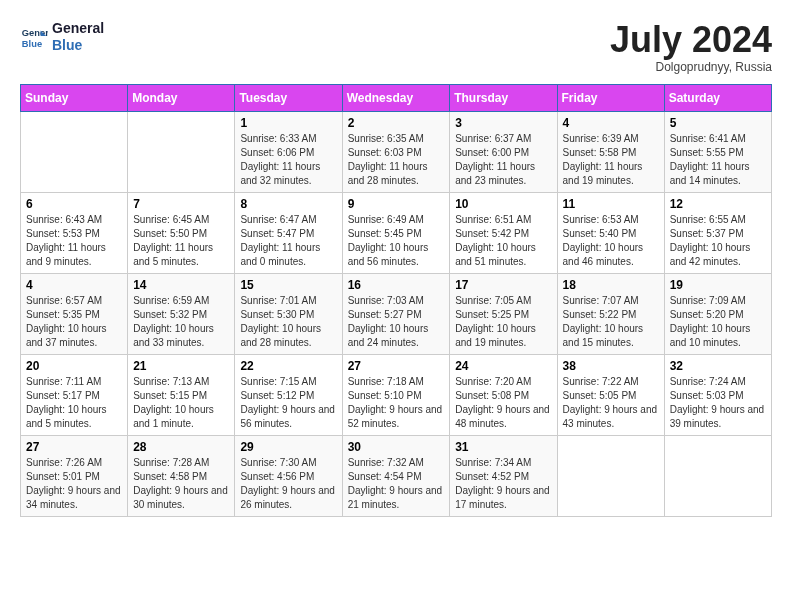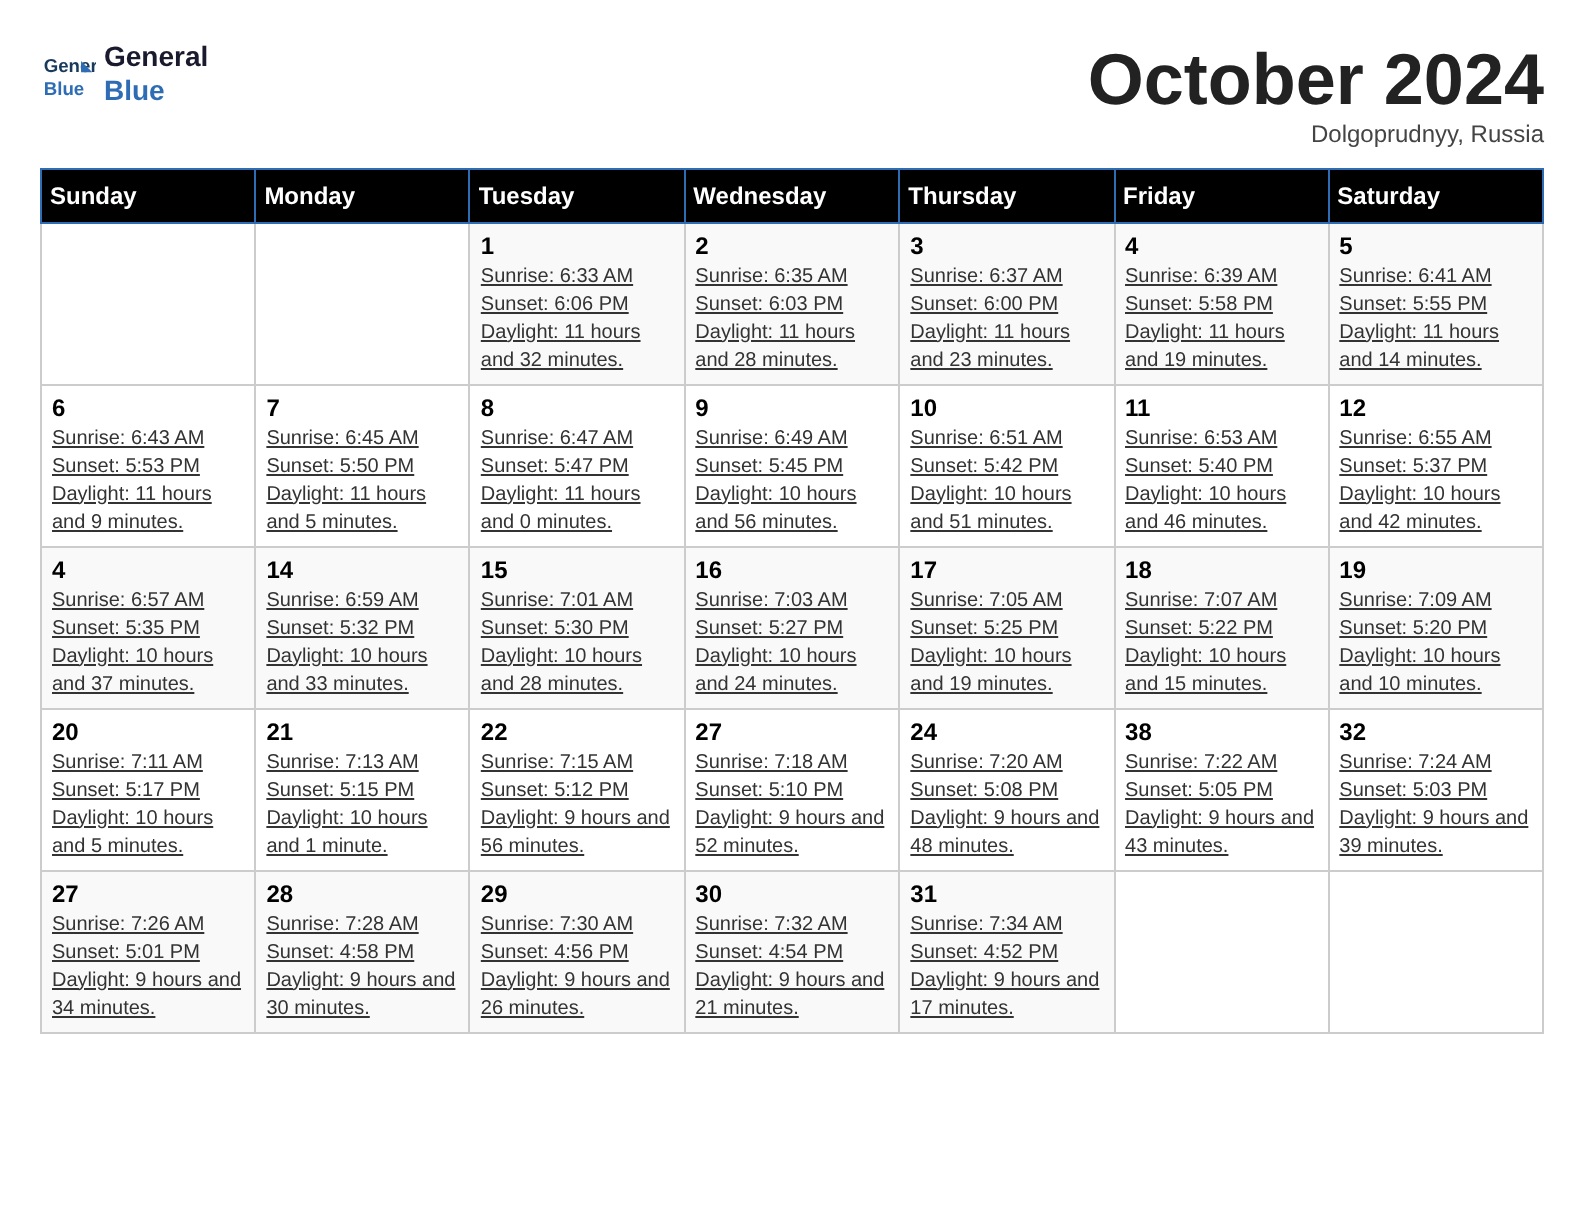--- a/index.html
+++ b/index.html
@@ -46,21 +46,21 @@
     .location-title {
       font-size: 12px;
       color: #444;
     }
     table {
       width: 100%;
       border-collapse: collapse;
       font-size: 11px;
     }
     thead tr th {
-      background-color: #000000;
+      background-color: #d946ef;
       color: #fff;
       padding: 6px 4px;
       text-align: left;
       font-size: 12px;
       font-weight: bold;
       border: 1px solid #2e6db4;
     }
     tbody tr td {
       border: 1px solid #ccc;
       vertical-align: top;
@@ -75,21 +75,20 @@
     .day-number {
       font-weight: bold;
       font-size: 12px;
       display: block;
       margin-bottom: 2px;
     }
     .day-info {
       font-size: 10px;
       color: #333;
       line-height: 1.4;
-      text-decoration: underline;
     }
     td.empty {
       background: #fff !important;
     }
   </style>
 </head>
 <body>
 
 <div class="header">
   <div class="logo">
@@ -99,21 +98,21 @@
       <polygon points="22,8 28,14 22,14" fill="#2e6db4"></polygon>
     </svg>
     <div>
       <div class="logo-text">
         <div>General</div>
         <div><span>Blue</span></div>
       </div>
     </div>
   </div>
   <div class="title-block">
-    <div class="month-title">October 2024</div>
+    <div class="month-title">July 2024</div>
     <div class="location-title">Dolgoprudnyy, Russia</div>
   </div>
 </div>
 
 <table>
   <thead>
     <tr>
     <th>Sunday</th>
         <th>Monday</th>
         <th>Tuesday</th>

